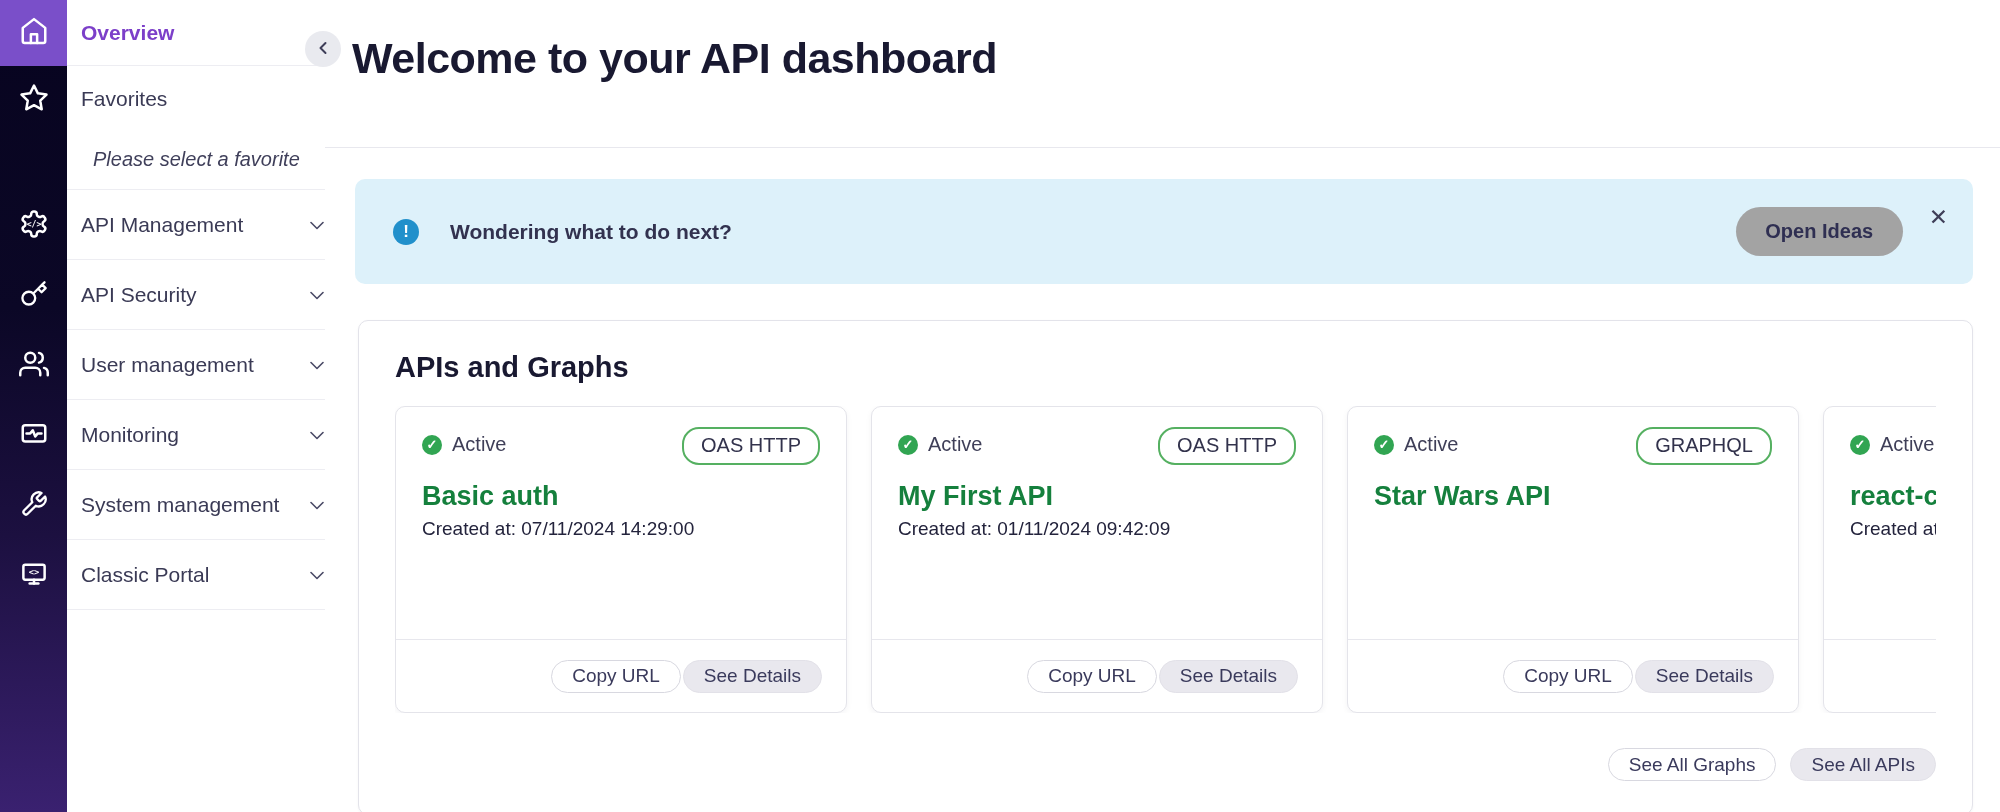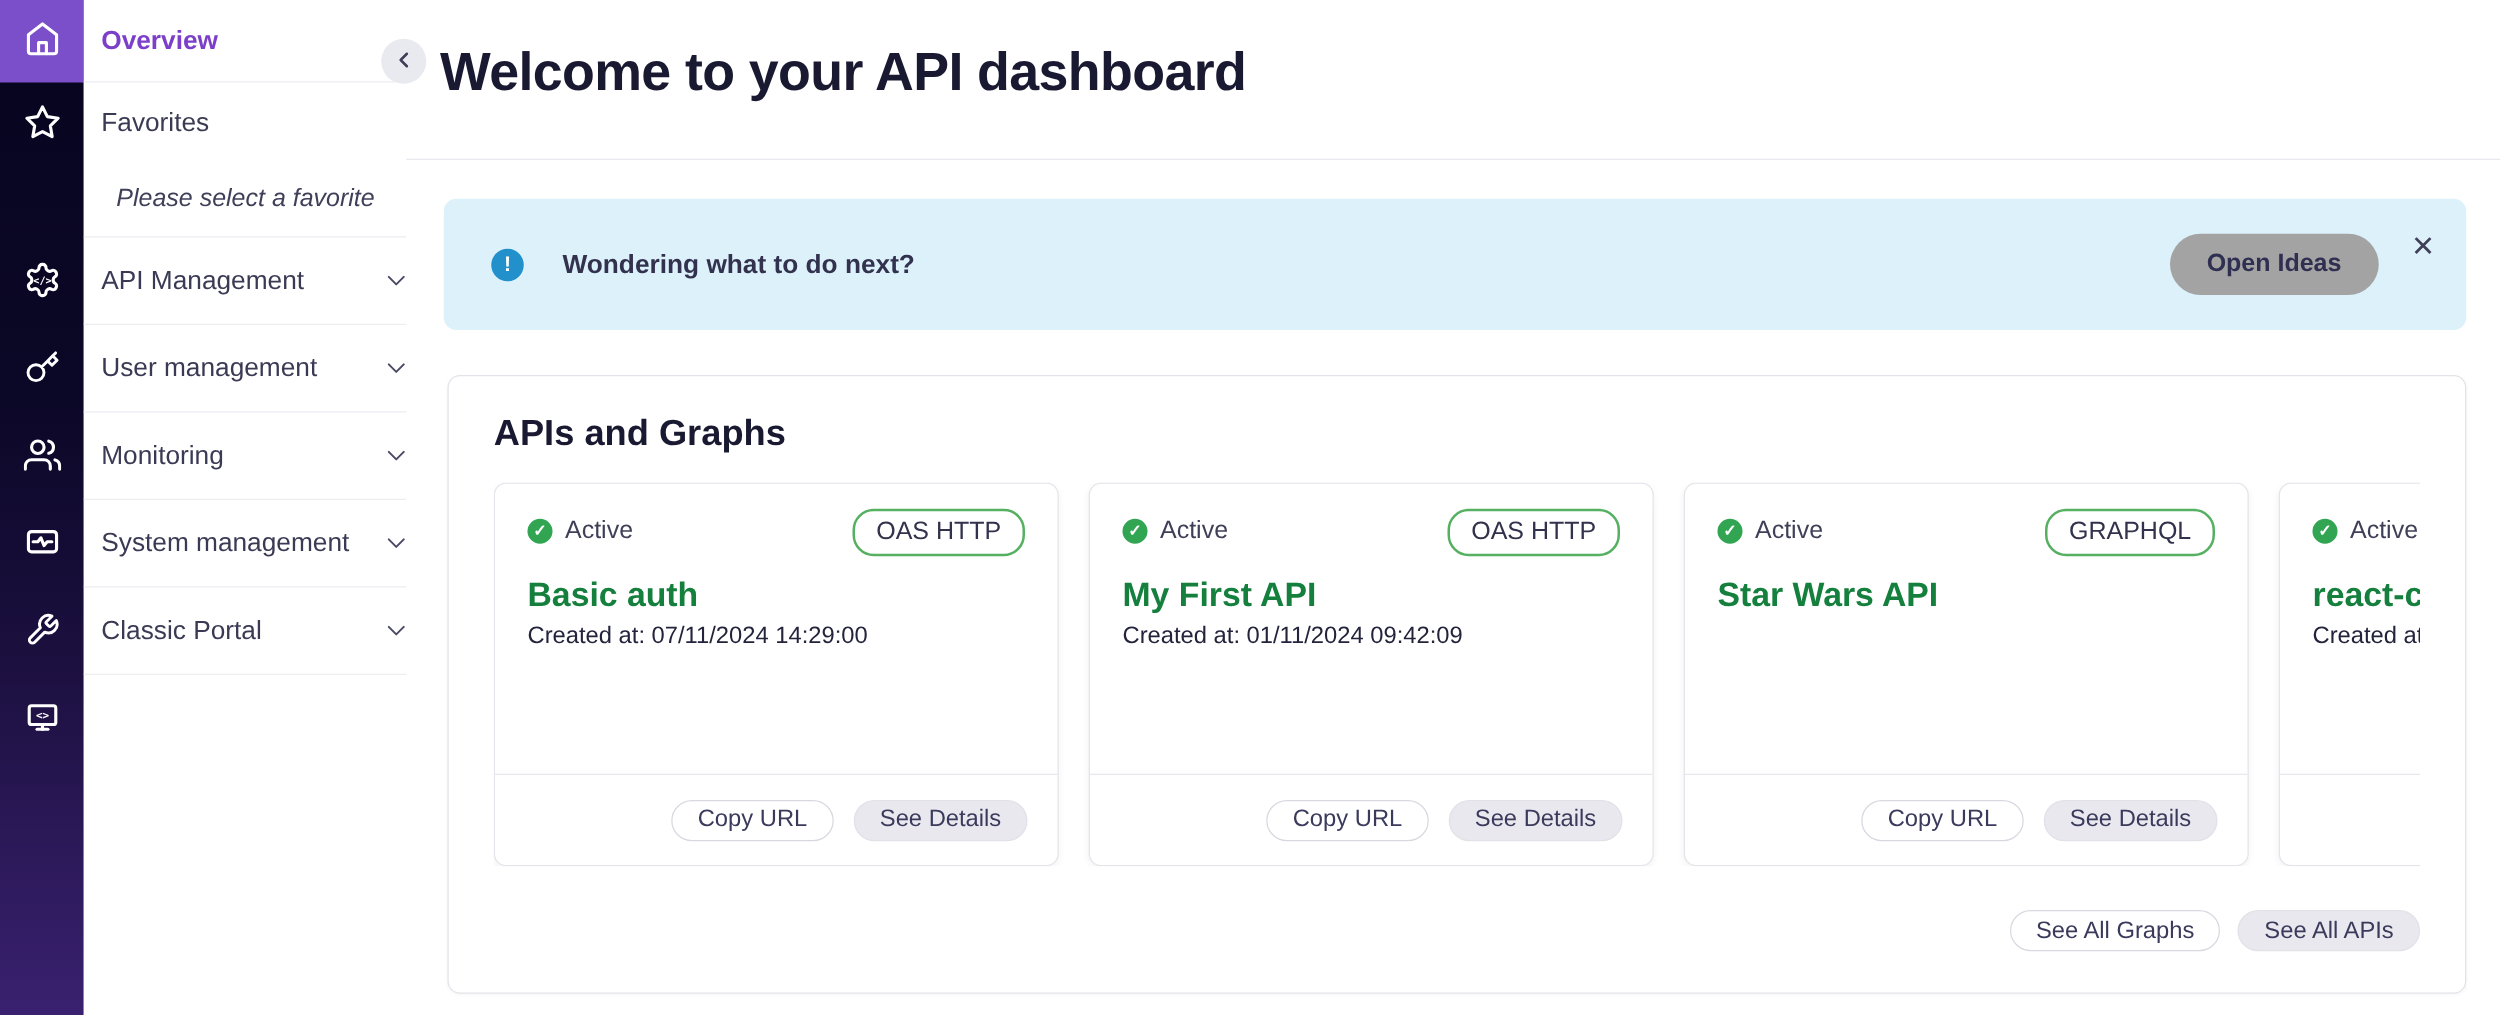--- a/index.html
+++ b/index.html
@@ -28,21 +28,21 @@
   .favblock { height:124px; border-bottom:1px solid #ededf2; padding:21px 20px 0 14px; }
   .favhint { margin:37px 0 0 12px; font-style:italic; font-size:20px; color:#3f3f5a; }
 
   .collapse-btn { position:absolute; left:305px; top:31px; width:36px; height:36px;
                   border-radius:50%; background:#e9eaef; border:none; z-index:5;
                   display:flex; align-items:center; justify-content:center; cursor:pointer; }
   .collapse-btn svg { stroke:#3e3e58; fill:none; stroke-width:2; stroke-linecap:round; stroke-linejoin:round; }
 
   
   .main { position:absolute; left:325px; top:0; width:1675px; height:812px; background:#ffffff; }
-  .page-header { height:128px; border-bottom:1px solid #e8e8ee; padding:34px 0 0 27px; }
+  .page-header { height:148px; border-bottom:1px solid #e8e8ee; padding:34px 0 0 27px; }
   .page-title { font-size:43px; font-weight:800; color:#191931; letter-spacing:-0.5px; }
 
   
   .banner { margin:31px 27px 0 30px; height:105px; background:#ddf1fa; border-radius:10px;
             display:flex; align-items:center; }
   .info-ic { width:26px; height:26px; border-radius:50%; background:#2190cb; margin-left:38px;
              display:flex; align-items:center; justify-content:center; flex:none; }
   .info-ic span { color:#ffffff; font-size:17px; font-weight:bold; line-height:1; }
   .banner-text { margin-left:31px; font-size:21px; font-weight:bold; color:#32324f; }
   .banner-spacer { flex:1; }
@@ -66,21 +66,21 @@
   .status-dot { width:20px; height:20px; border-radius:50%; background:#31a552; flex:none;
                 display:flex; align-items:center; justify-content:center; }
   .status-dot span { color:#ffffff; font-size:13px; font-weight:bold; line-height:1; }
   .status-label { margin-left:10px; font-size:20px; color:#3f3f58; }
   .badge { position:absolute; top:20px; right:26px; padding:5px 17px 6px 17px;
            border:2px solid #55b061; border-radius:17px; font-size:20px; color:#32324c; }
   .badge:empty { display:none; }
   .card-title { margin-top:25px; font-size:27px; font-weight:bold; color:#15803d; white-space:nowrap; }
   .card-created { margin-top:6px; font-size:19px; color:#23233c; white-space:nowrap; }
   .card-footer { margin-top:auto; border-top:1px solid #e7e7ed; height:73px; flex:none;
-                 display:flex; align-items:center; justify-content:flex-end; gap:16px;
+                 display:flex; align-items:center; justify-content:flex-end; gap:2px;
                  padding-right:24px; }
   .pill { height:33px; padding:0 20px; border-radius:17px; font-family:inherit; font-size:19px;
           color:#3a3a5c; cursor:pointer; white-space:nowrap; }
   .pill.outline { background:#ffffff; border:1px solid #d8d8e0; }
   .pill.filled  { background:#e9e8ee; border:1px solid #e2e1e8; }
 
   .panel-footer { position:absolute; right:36px; bottom:33px; display:flex; gap:14px; }
 </style>
 </head>
 <body>
@@ -158,20 +158,26 @@
   <nav class="sidebar">
     <div class="srow" style="height:66px">
       <span class="srow-label active">Overview</span>
     </div>
     <div class="favblock">
       <div class="srow-label" style="cursor:pointer">Favorites</div>
       <div class="favhint">Please select a favorite</div>
     </div>
     <div class="srow" style="height:70px">
       <span class="srow-label">API Management</span>
+      <span class="chev"><svg width="14" height="9" viewBox="0 0 14 9" fill="none" stroke="#4a4a66" stroke-width="1.6" stroke-linecap="round" stroke-linejoin="round">
+            <polyline points="1,1.5 7,7.5 13,1.5"></polyline>
+          </svg></span>
+    </div>
+    <div class="srow" style="height:70px">
+      <span class="srow-label">API Security</span>
       <span class="chev"><svg width="14" height="9" viewBox="0 0 14 9" fill="none" stroke="#4a4a66" stroke-width="1.6" stroke-linecap="round" stroke-linejoin="round">
             <polyline points="1,1.5 7,7.5 13,1.5"></polyline>
           </svg></span>
     </div>
     <div class="srow" style="height:70px">
       <span class="srow-label">User management</span>
       <span class="chev"><svg width="14" height="9" viewBox="0 0 14 9" fill="none" stroke="#4a4a66" stroke-width="1.6" stroke-linecap="round" stroke-linejoin="round">
             <polyline points="1,1.5 7,7.5 13,1.5"></polyline>
           </svg></span>
     </div>

